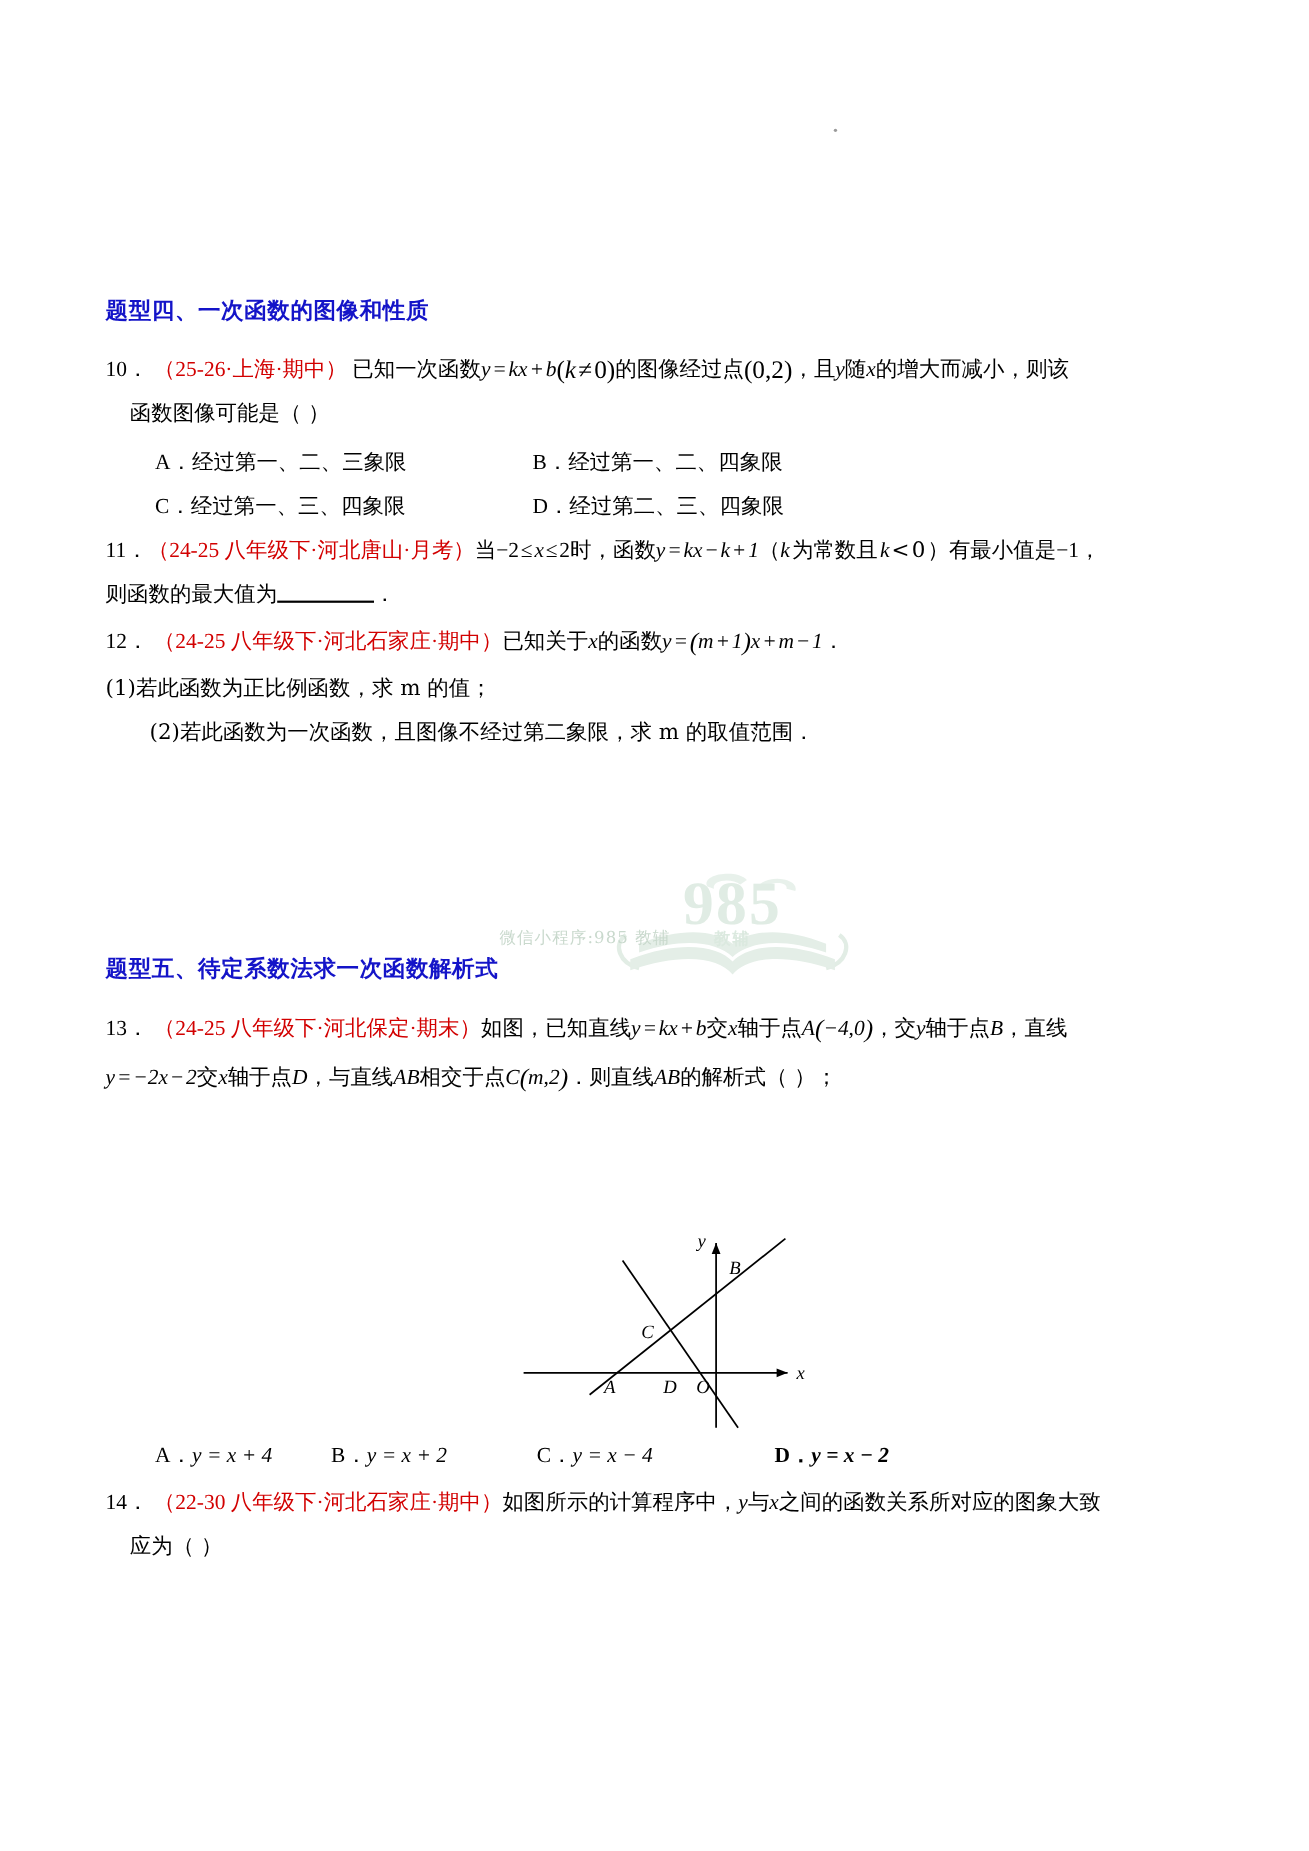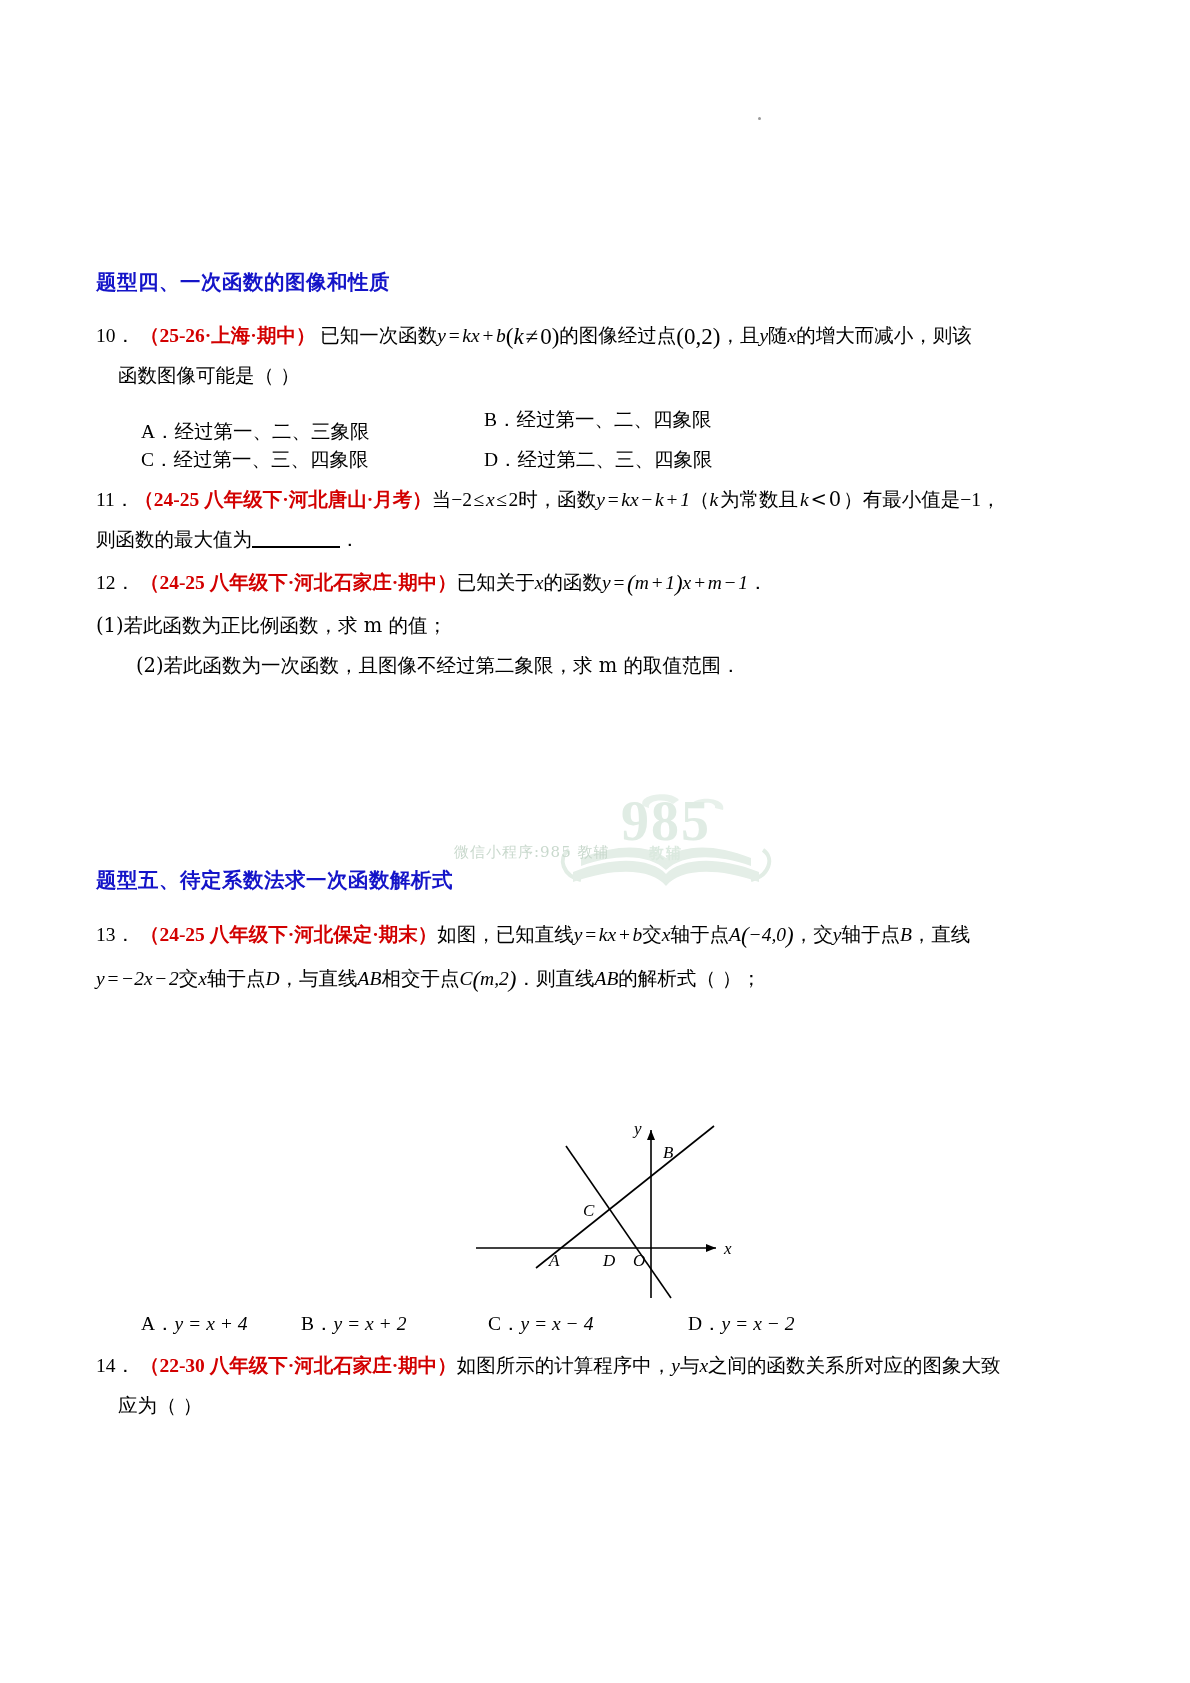--- a/index.html
+++ b/index.html
@@ -62,21 +62,20 @@
     font-size: 19.5px;
     line-height: 40px;
     text-align: justify;
   }
   .q .num {
     font-family: "Liberation Serif", serif;
   }
   .src {
     color: #d20000;
     font-family: "Liberation Serif", "DejaVu Serif", serif;
-    font-weight: bold;
   }
   .cn {
     font-family: "DejaVu Serif", "Liberation Serif", serif;
   }
   .mi {
     font-style: italic;
     font-family: "Liberation Serif", "DejaVu Serif", serif;
   }
   .mn, .mo {
     font-style: normal;
@@ -164,21 +163,21 @@
     <div class="q" style="top:208px;">
       <span class="num">10．</span>
       <span class="src">（25-26·上海·期中）</span>
       <span class="cn">已知一次函数</span><span class="mi"><i>y</i> = <i>kx</i> + <i>b</i></span><span class="paren-big">(<i>k</i> ≠ 0)</span><span class="cn">的图像经过点</span><span class="paren-big">(0,2)</span><span class="cn">，且</span><span class="mi">y</span><span class="cn">随</span><span class="mi">x</span><span class="cn">的增大而减小，则该</span>
     </div>
     <div class="q" style="top:248px; left:22px;">
       <span class="cn">函数图像可能是（  ）</span>
     </div>
 
     <div class="opts" style="top:292px;">
-      <div class="opt" style="left:45px; top:12px;">
+      <div class="opt" style="left:45px; top:0;">
         <span>A．</span><span class="cn">经过第一、二、三象限</span>
       </div>
       <div class="opt" style="left:388px; top:0;">
         <span>B．</span><span class="cn">经过第一、二、四象限</span>
       </div>
     </div>
     <div class="opts" style="top:332px;">
       <div class="opt" style="left:45px; top:0;">
         <span>C．</span><span class="cn">经过第一、三、四象限</span>
       </div>
@@ -263,21 +262,21 @@
     <div class="opts" style="top:1196px;">
       <div class="opt" style="left:45px; top:0;">
         <span>A．</span><span class="mi">y = x + 4</span>
       </div>
       <div class="opt" style="left:205px; top:0;">
         <span>B．</span><span class="mi">y = x + 2</span>
       </div>
       <div class="opt" style="left:392px; top:0;">
         <span>C．</span><span class="mi">y = x − 4</span>
       </div>
-      <div class="opt" style="left:592px; top:0;">
+      <div class="opt" style="left:608px; top:0;font-weight:bold;">
         <span>D．</span><span class="mi">y = x − 2</span>
       </div>
     </div>
 
     <div class="q" style="top:1238px;">
       <span class="num">14．</span>
       <span class="src">（22-30 八年级下·河北石家庄·期中）</span><span class="cn">如图所示的计算程序中，</span><span class="mi">y</span><span class="cn">与</span><span class="mi">x</span><span class="cn">之间的函数关系所对应的图象大致</span>
     </div>
     <div class="q" style="top:1278px; left:22px;">
       <span class="cn">应为（  ）</span>

